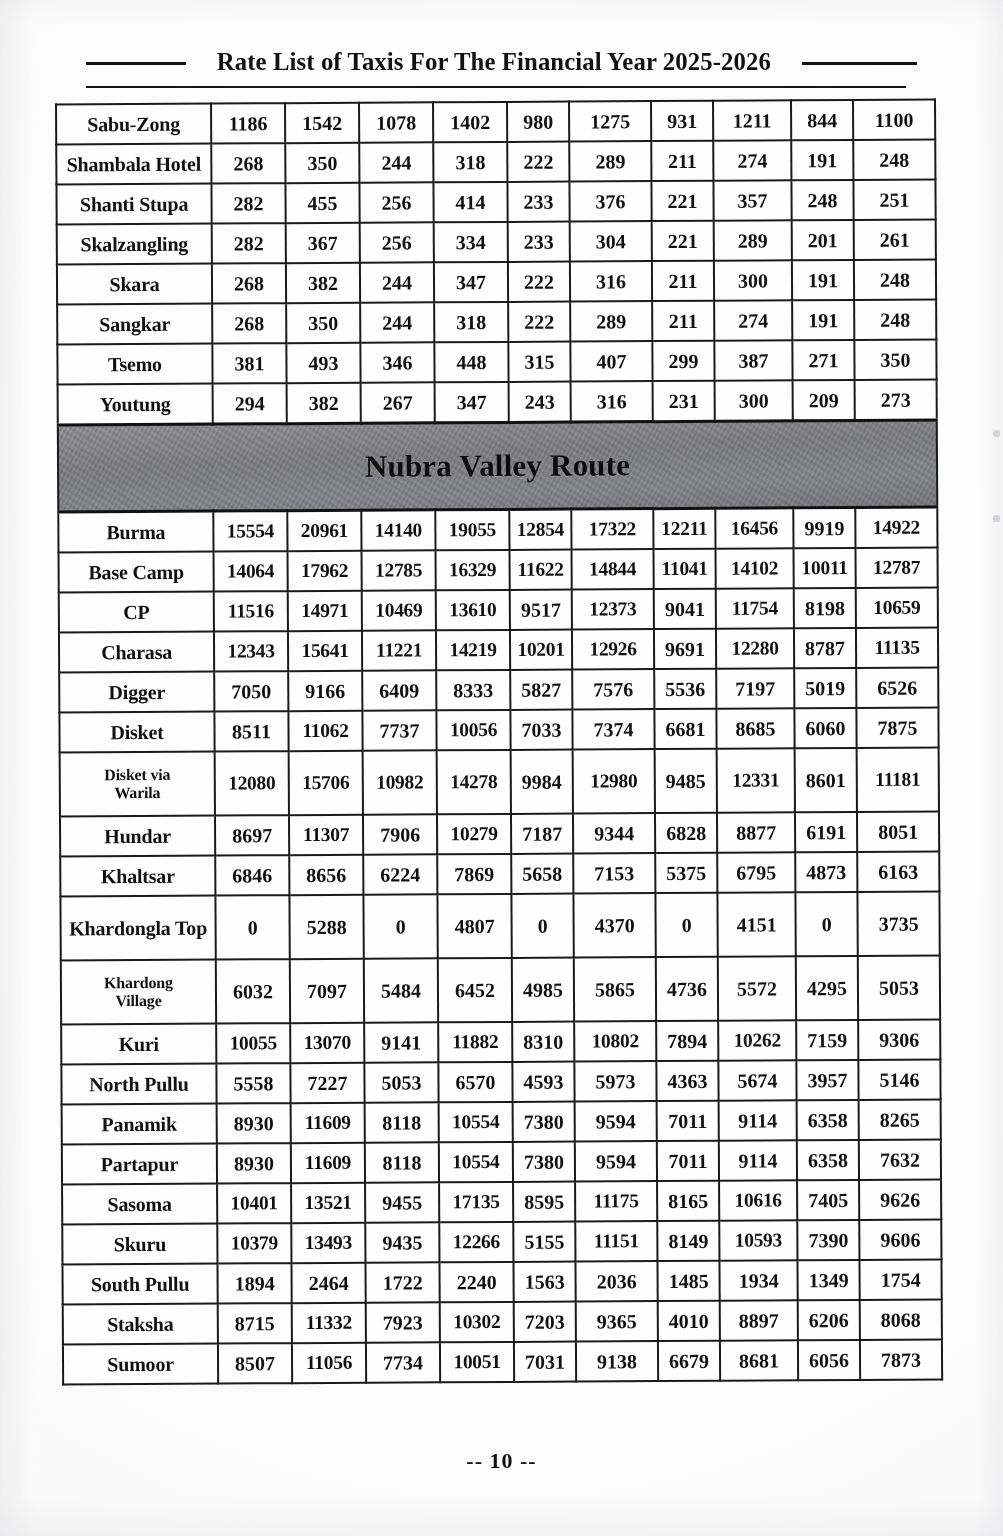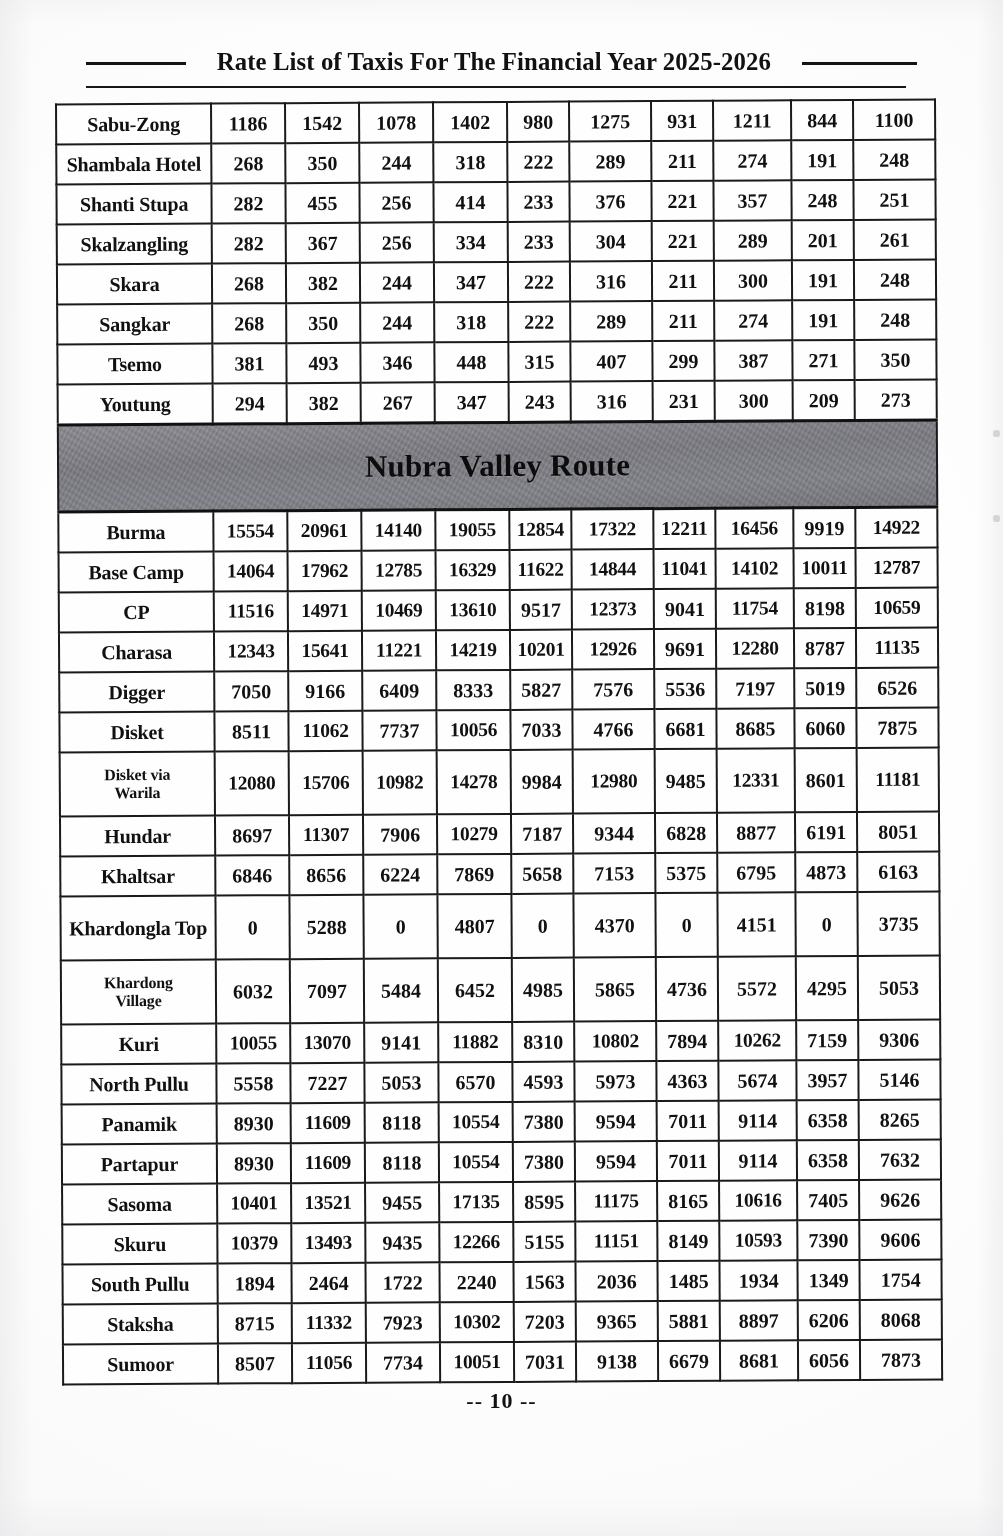--- a/index.html
+++ b/index.html
@@ -137,21 +137,21 @@
     text-align: center;
     letter-spacing: .2px;
     text-shadow: 0 1px 0 rgba(255,255,255,.12);
   }
 
   
   .page-footer {
     position: absolute;
     left: 0;
     right: 0;
-    top: 1388px;
+    top: 1448px;
     text-align: center;
     font-size: 22px;
     font-weight: bold;
     letter-spacing: 1px;
   }
 
   
   .margin-mark {
     position: absolute;
     right: 3px;
@@ -367,21 +367,21 @@
             <td class="num">5019</td>
             <td class="num">6526</td>
           </tr>
           <tr>
             <td class="route-name">Disket</td>
             <td class="num">8511</td>
             <td class="num wide">11062</td>
             <td class="num">7737</td>
             <td class="num wide">10056</td>
             <td class="num">7033</td>
-            <td class="num">4766</td>
+            <td class="num">7374</td>
             <td class="num">6681</td>
             <td class="num">8685</td>
             <td class="num">6060</td>
             <td class="num">7875</td>
           </tr>
           <tr>
             <td class="route-name two-line">Disket via<br>Warila</td>
             <td class="num wide">12080</td>
             <td class="num wide">15706</td>
             <td class="num wide">10982</td>
@@ -537,21 +537,21 @@
             <td class="num">1754</td>
           </tr>
           <tr>
             <td class="route-name">Staksha</td>
             <td class="num">8715</td>
             <td class="num wide">11332</td>
             <td class="num">7923</td>
             <td class="num wide">10302</td>
             <td class="num">7203</td>
             <td class="num">9365</td>
-            <td class="num">5881</td>
+            <td class="num">4010</td>
             <td class="num">8897</td>
             <td class="num">6206</td>
             <td class="num">8068</td>
           </tr>
           <tr>
             <td class="route-name">Sumoor</td>
             <td class="num">8507</td>
             <td class="num wide">11056</td>
             <td class="num">7734</td>
             <td class="num wide">10051</td>

